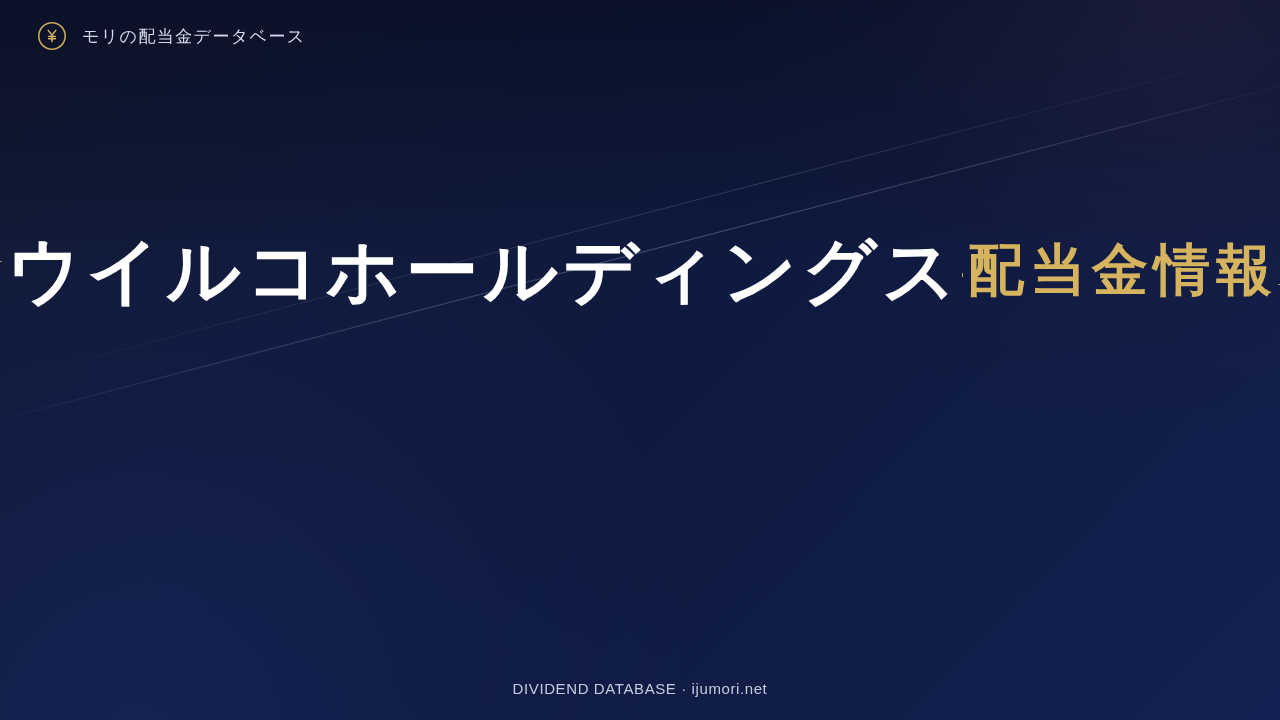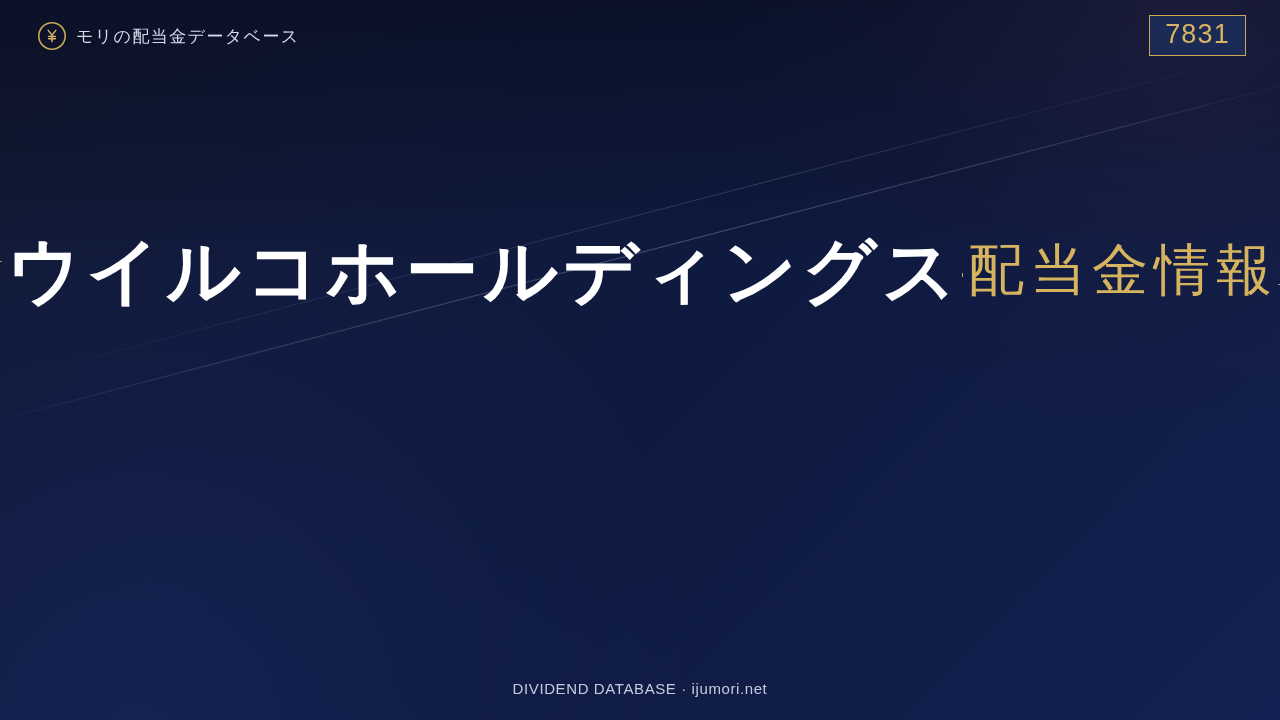--- a/index.html
+++ b/index.html
@@ -62,21 +62,21 @@
     height: 88px;
     display: flex;
     align-items: center;
     justify-content: space-between;
     padding: 0 34px 0 36px;
     box-sizing: border-box;
   }
   .brand {
     display: flex;
     align-items: center;
-    gap: 8px;
+    gap: 14px;
     margin-top: -16px;
   }
   .brand-logo {
     width: 32px;
     height: 32px;
     flex: 0 0 32px;
     display: block;
   }
   .brand-name {
     font-size: 17px;
@@ -135,21 +135,21 @@
     width: 56px;
     height: 4px;
     background: #cfa94f;
     margin: 22px 0 14px 0;
   }
 
   .subtitle {
     font-size: 56px;
     line-height: 1.12;
     color: #d6b35e;
-    font-weight: 400;
+    font-weight: 700;
     letter-spacing: 6px;
     white-space: nowrap;
     text-align: center;
     margin: 0;
     padding-left: 6px;
   }
 
   
   .footer {
     position: absolute;
@@ -205,21 +205,20 @@
             <path d="M12.2 10.4 L16 15.1 L19.8 10.4"></path>
             <path d="M16 15.1 L16 21.4"></path>
             <path d="M12.6 16.4 L19.4 16.4"></path>
             <path d="M12.6 18.8 L19.4 18.8"></path>
           </g>
         </svg>
       </span>
       <span class="brand-name">モリの配当金データベース</span>
     </div>
 
-    <div class="ticker-badge">7831</div>
   </div>
 
   <div class="center">
 
     <div class="rule rule-top"></div>
 
     <h1 class="company-title">ウイルコホールディングス</h1>
 
     <div class="gold-dash"></div>
 

